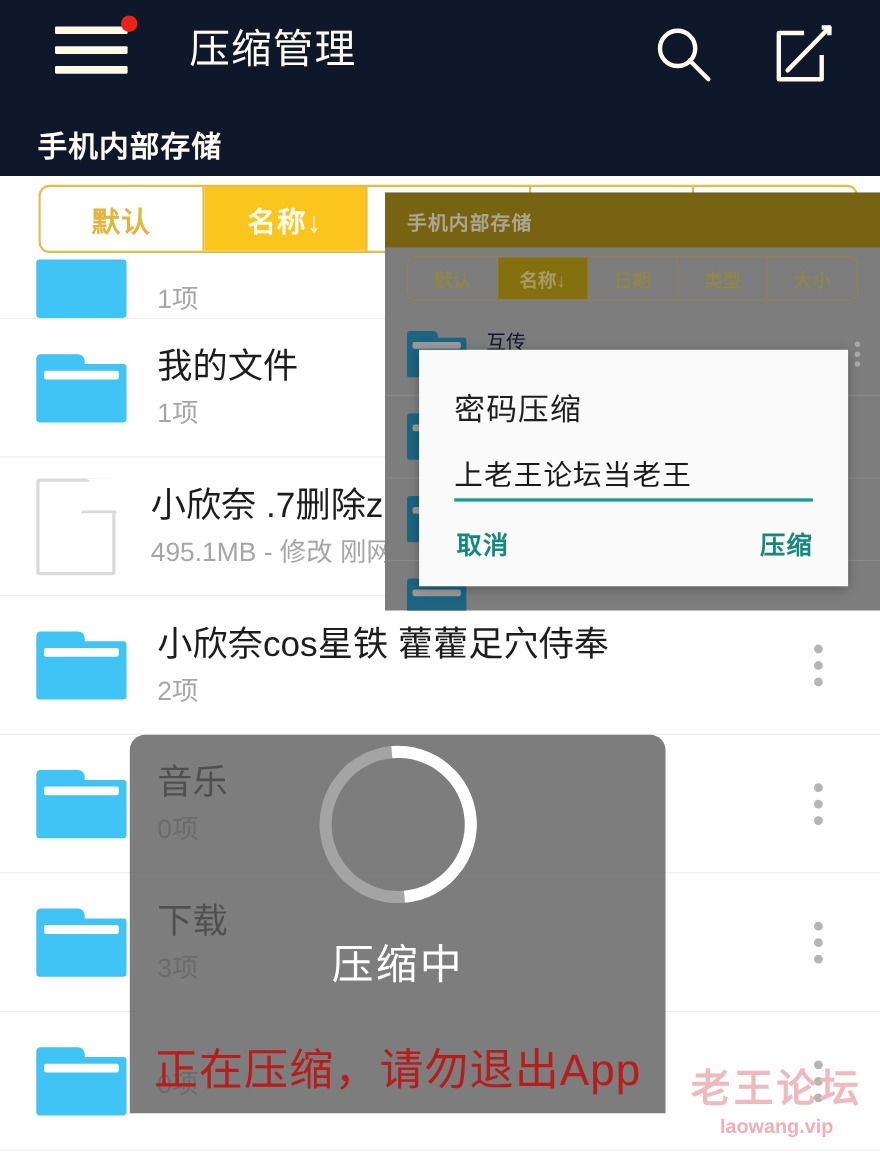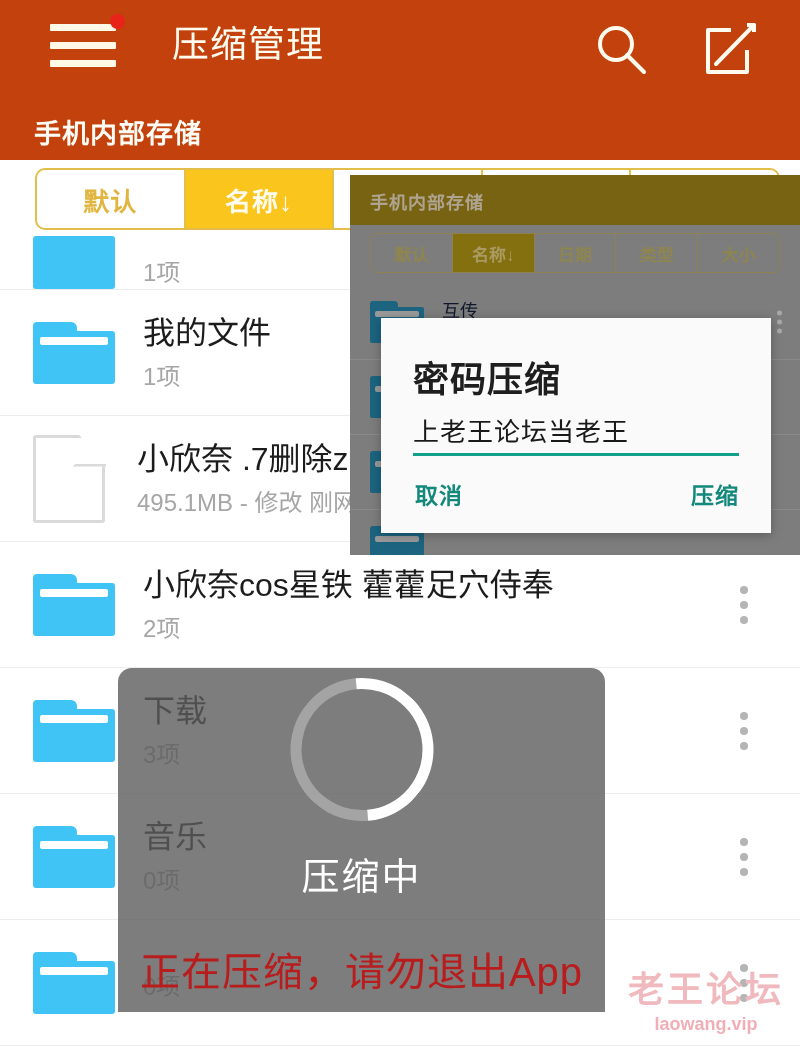--- a/index.html
+++ b/index.html
@@ -7,21 +7,21 @@
   html, body {
     width:800px; height:1049px;
     font-family:"Liberation Sans","DejaVu Sans",sans-serif;
     background:#ffffff; overflow:hidden;
   }
   #screen { position:relative; width:800px; height:1049px; background:#fff; overflow:hidden; }
 
   
   .appbar {
     position:absolute; left:0; top:0; width:800px; height:160px;
-    background:#c2410c; z-index:5;
+    background:#0f172a; z-index:5;
   }
   .hamburger { position:absolute; left:50px; top:22px; width:66px; height:46px; cursor:pointer; }
   .hamburger i { display:block; position:absolute; left:0; width:66px; height:7px;
                  background:#FFF9E6; border-radius:1px; }
   .hamburger i:nth-child(1){ top:2px; }
   .hamburger i:nth-child(2){ top:20px; }
   .hamburger i:nth-child(3){ top:38px; }
   .hamburger .dot { position:absolute; left:60px; top:-8px; width:15px; height:15px;
                     border-radius:50%; background:#E8231A; }
   .appbar-title {
@@ -142,22 +142,22 @@
   .inner-row-sub { font-size:15px; color:#8F8F8F; line-height:20px; margin-top:3px; }
   .inner-kebab { position:absolute; right:18px; top:50%; transform:translateY(-50%); }
   .inner-kebab i { display:block; width:5px; height:5px; border-radius:50%; background:#A8A8A8; margin:4px 0; }
 
   
   .dialog {
     position:absolute; left:381px; top:318px; width:390px; height:215px;
     background:#FAFAFA; z-index:8; box-shadow:0 2px 10px rgba(0,0,0,.28);
   }
   .dlg-title {
-    position:absolute; left:32px; top:32px; font-size:36px; color:#1E1E1E;
-    letter-spacing:1px; white-space:nowrap;font-weight:bold;
+    position:absolute; left:32px; top:32px; font-size:28px; color:#1E1E1E;
+    letter-spacing:1px; white-space:nowrap;
   }
   .dlg-input-wrap { position:absolute; left:32px; top:96px; width:326px; }
   .dlg-input {
     width:100%; border:none; outline:none; background:transparent;
     font-family:"Liberation Sans","DejaVu Sans",sans-serif;
     font-size:26px; color:#1A1A1A; padding:0 0 8px 0; letter-spacing:1px;
   }
   .dlg-underline { height:3px; background:#12A08B; width:100%; }
   .dlg-btn {
     position:absolute; bottom:22px; font-size:23px; color:#14897B;
@@ -262,39 +262,39 @@
         </div>
     </div>
 
     <div class="row">
       <div class="folder-ico">
         <div class="tab-top"></div>
           <div class="body"></div>
           <div class="lip"></div>
       </div>
       <div class="row-text">
-        <div class="row-title">下载</div>
-        <div class="row-sub">3项</div>
+        <div class="row-title">音乐</div>
+        <div class="row-sub">0项</div>
       </div>
       <div class="kebab">
           <i></i>
           <i></i>
           <i></i>
         </div>
     </div>
 
     <div class="row">
       <div class="folder-ico">
         <div class="tab-top"></div>
           <div class="body"></div>
           <div class="lip"></div>
       </div>
       <div class="row-text">
-        <div class="row-title">音乐</div>
-        <div class="row-sub">0项</div>
+        <div class="row-title">下载</div>
+        <div class="row-sub">3项</div>
       </div>
       <div class="kebab">
           <i></i>
           <i></i>
           <i></i>
         </div>
     </div>
 
     <div class="row">
       <div class="folder-ico">

